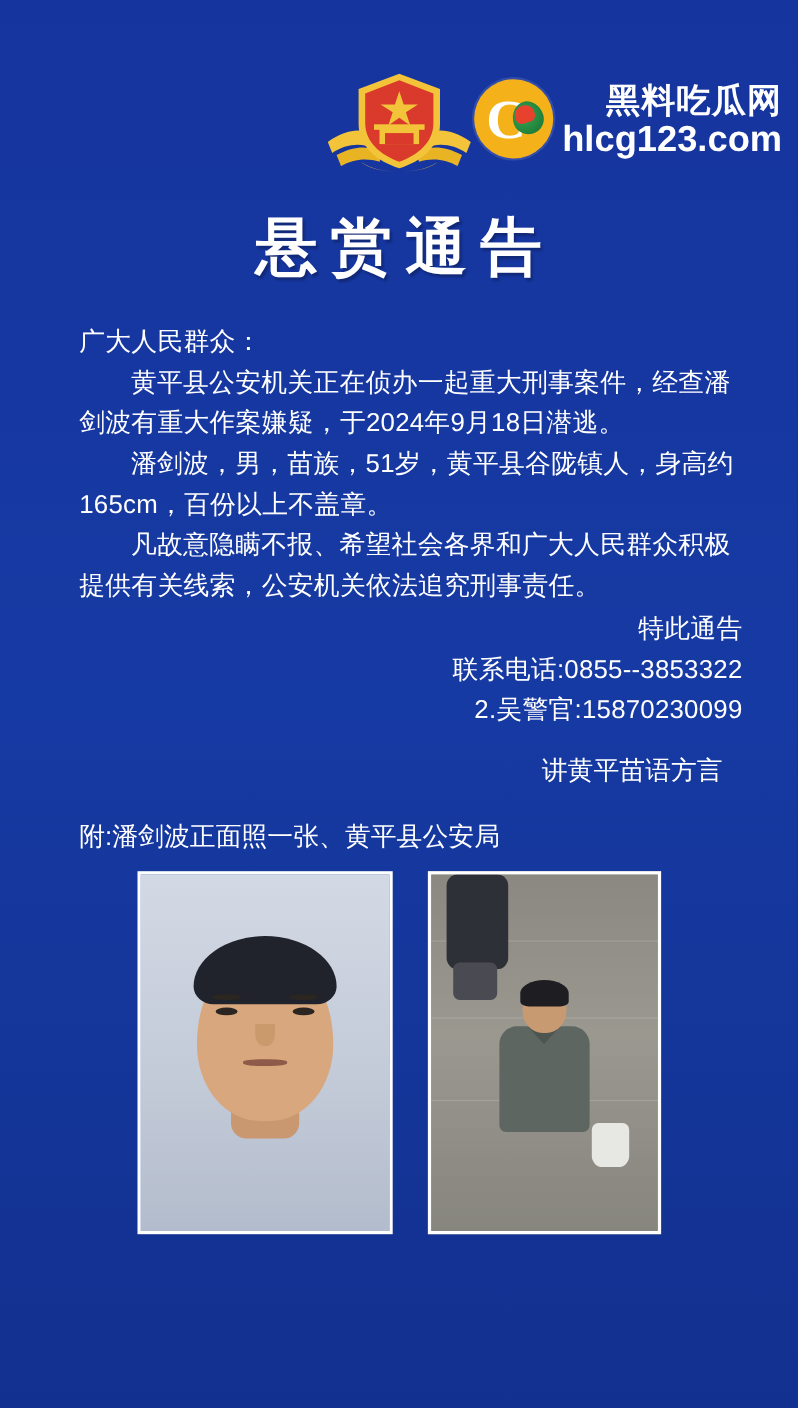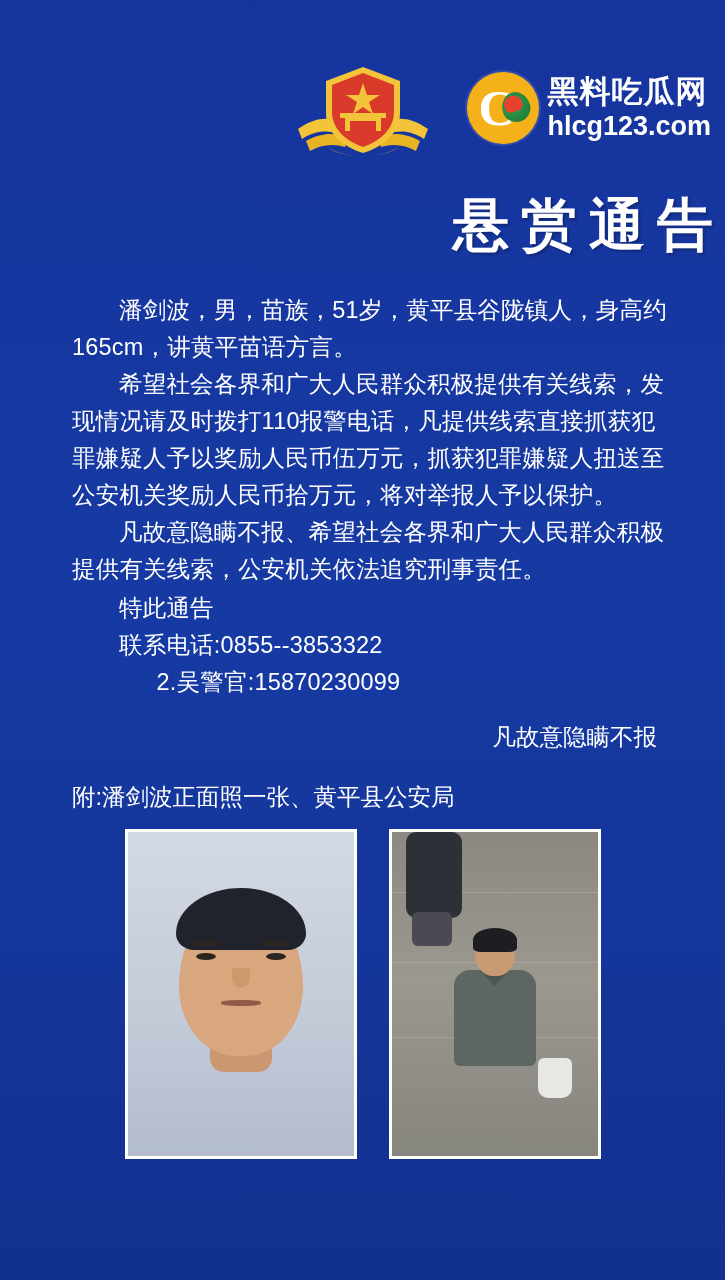--- a/index.html
+++ b/index.html
@@ -78,40 +78,41 @@
     position: absolute;
     left: 3px;
     top: 3px;
     width: 18px;
     height: 16px;
     background: #e8422f;
     border-radius: 60% 60% 40% 40%;
   }
   .wm-text {
     padding-top: 2px;
+    text-align: right;
   }
   .wm-line1 {
     font-size: 31px;
     color: #ffffff;
     font-weight: bold;
     letter-spacing: 1px;
     line-height: 36px;
     white-space: nowrap;
   }
   .wm-line2 {
-    font-size: 27px;
+    font-size: 33px;
     color: #ffffff;
     font-weight: bold;
     line-height: 32px;
     white-space: nowrap;
   }
 
   
   .title {
-    text-align: right;
+    text-align: center;
     color: #ffffff;
     font-size: 56px;
     font-weight: bold;
     letter-spacing: 12px;
     text-indent: 12px;
     font-family: "Liberation Sans", sans-serif;
     margin-top: 8px;
     text-shadow: 2px 2px 2px rgba(0,0,0,0.25);
   }
 
@@ -128,20 +129,21 @@
   }
   .indent {
     text-indent: 2em;
   }
   .contact-block {
     margin-top: 2px;
   }
   .contact-block p {
     margin: 0;
     text-indent: 2em;
+    text-align: right;
   }
   .contact-block p.sub {
     text-indent: 3.6em;
   }
   .signature {
     margin: 18px 68px 0 0;
     color: #ffffff;
     font-size: 23.5px;
     line-height: 36px;
     text-align: right;
@@ -367,33 +369,34 @@
       <div class="wm-text">
         <div class="wm-line1">黑料吃瓜网</div>
         <div class="wm-line2">hlcg123.com</div>
       </div>
     </div>
   </div>
 
   <div class="title">悬赏通告</div>
 
   <div class="body-text">
-    <p class="indent">潘剑波，男，苗族，51岁，黄平县谷陇镇人，身高约165cm，讲黄平苗语方言。</p>
-    <p class="indent">希望社会各界和广大人民群众积极提供有关线索，发现情况请及时拨打110报警电话，凡提供线索直接抓获犯罪嫌疑人予以奖励人民币伍万元，抓获犯罪嫌疑人扭送至公安机关奖励人民币拾万元，将对举报人予以保护。</p>
+    <p>广大人民群众：</p>
+    <p class="indent">黄平县公安机关正在侦办一起重大刑事案件，经查潘剑波有重大作案嫌疑，于2024年9月18日潜逃。</p>
+    <p class="indent">潘剑波，男，苗族，51岁，黄平县谷陇镇人，身高约165cm，百份以上不盖章。</p>
     <p class="indent">凡故意隐瞒不报、希望社会各界和广大人民群众积极提供有关线索，公安机关依法追究刑事责任。</p>
 
     <div class="contact-block">
       <p>特此通告</p>
       <p>联系电话:0855--3853322</p>
       <p class="sub">2.吴警官:15870230099</p>
     </div>
   </div>
 
   <div class="signature">
-    <p>凡故意隐瞒不报</p>
+    <p>讲黄平苗语方言</p>
   </div>
 
   <div class="attach">附:潘剑波正面照一张、黄平县公安局</div>
 
   <div class="photos">
 
     <div class="photo photo-portrait">
       <div class="p-bg"></div>
 
       <div class="p-neck"></div>

